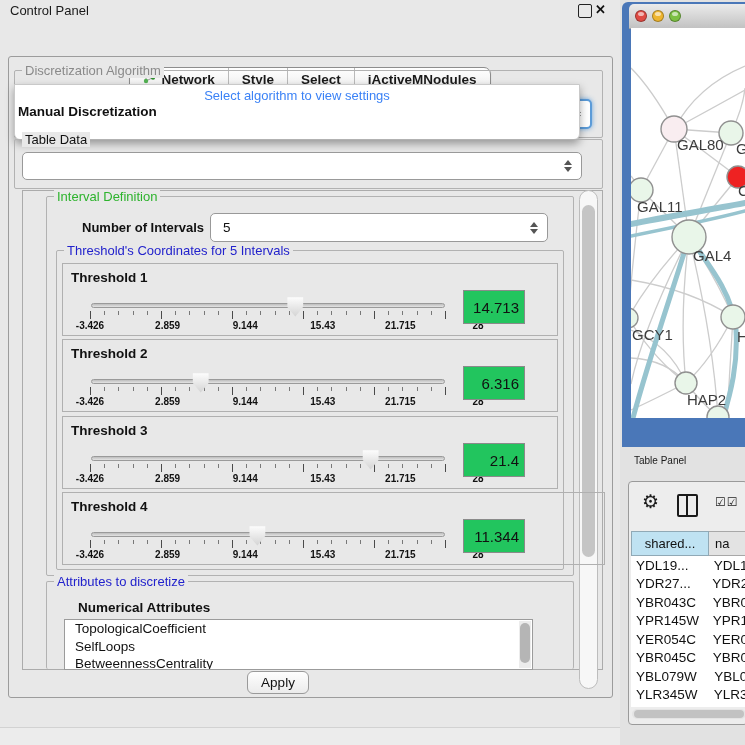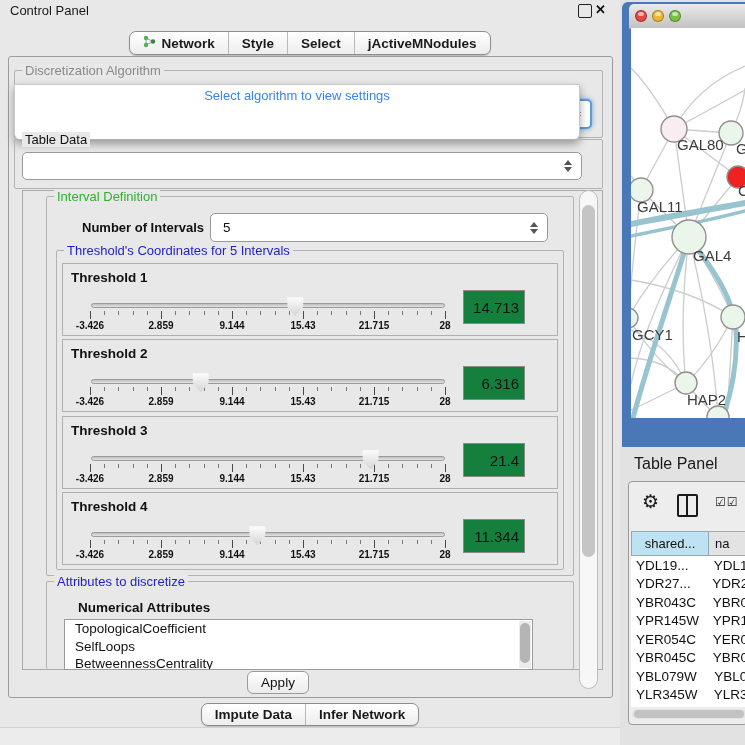--- a/index.html
+++ b/index.html
@@ -6,21 +6,21 @@
   body{width:745px;height:745px;overflow:hidden;position:relative;background:#e8e8e8;
        font-family:"Liberation Sans",sans-serif;color:#111;-webkit-font-smoothing:antialiased;}
   .abs{position:absolute;}
   
   #titlebar{position:absolute;left:0;top:0;width:620px;height:24px;background:#e8e8e8;}
   #titlebar .t{position:absolute;left:10px;top:3px;font-size:13px;color:#1a1a1a;}
   #float-icon{position:absolute;left:578px;top:4px;width:12px;height:12px;border:1.5px solid #222;border-radius:2px;}
   #close-icon{position:absolute;left:595px;top:2px;font-size:13px;font-weight:bold;color:#111;}
   .segbar{position:absolute;left:0;width:620px;display:flex;justify-content:center;}
   .segctl{display:inline-flex;border:1px solid #8d8d8d;border-radius:7px;overflow:hidden;
-          background:linear-gradient(#ffffff,#ededed);box-shadow:0 1px 1px rgba(0,0,0,.2);}
+          background:linear-gradient(#ffffff,#ededed);box-shadow:0 1px 1px rgba(0,0,0,.2);margin-top:36px;}
   .seg{padding:3px 13px;font-size:13.5px;font-weight:600;color:#1a1a1a;border-left:1px solid #b9b9b9;
        display:flex;align-items:center;gap:5px;white-space:nowrap;}
   .seg:first-child{border-left:none;}
   .seg.sel{background:linear-gradient(#8b8b8b,#696969);color:#e8e8e8;border-left-color:#7a7a7a;}
   #tab-panel{position:absolute;left:8px;top:56px;width:603px;height:640px;border:1px solid #9c9c9c;border-radius:3px;}
   .group{position:absolute;border:1px solid #b2b2b2;border-radius:2px;}
   .glabel{position:absolute;top:-8px;left:7px;background:#e8e8e8;padding:0 3px;font-size:13px;white-space:nowrap;}
   .combo{position:absolute;background:#fff;border:1px solid #999;border-radius:5px;font-size:13.5px;}
   .combo .cval{position:absolute;left:10px;top:0;bottom:0;display:flex;align-items:center;}
   .stepper{position:absolute;right:9px;top:50%;transform:translateY(-50%);display:flex;flex-direction:column;gap:2px;align-items:center;}
@@ -39,41 +39,41 @@
   .threshold-box{position:absolute;left:62px;width:494px;height:71px;border:1px solid #b0b0b0;}
   .tlabel{position:absolute;left:8px;top:6px;font-size:13.5px;font-weight:bold;}
   .strack{position:absolute;left:28px;top:39px;width:354px;height:5px;border-radius:3px;
           background:linear-gradient(#bdbdbd,#e4e4e4);border:1px solid #9a9a9a;box-sizing:border-box;}
   .sthumb{position:absolute;top:32px;width:18px;height:21px;background:linear-gradient(#ffffff,#d3d3d3);
           clip-path:polygon(6% 6%,94% 6%,94% 52%,50% 98%,6% 52%);filter:drop-shadow(0 0 1px #707070);}
   .ticks-minor{position:absolute;left:27px;top:47px;width:356px;height:4px;
           background:repeating-linear-gradient(90deg,#787878 0 1px,transparent 1px 14.2px);}
   .ticks-major{position:absolute;left:27px;top:47px;width:356px;height:8px;
           background:repeating-linear-gradient(90deg,#4a4a4a 0 1px,transparent 1px 71px);}
-  .tick-labels{position:absolute;left:27px;top:56px;width:355px;height:12px;font-size:10px;font-weight:700;color:#111;}
+  .tick-labels{position:absolute;left:27px;top:56px;width:388px;height:12px;font-size:10px;font-weight:700;color:#111;}
   .tick-labels span{position:absolute;transform:translateX(-50%);white-space:nowrap;}
-  .vbox{position:absolute;left:400px;top:26px;width:62px;height:34px;background:#15803d;border:1px solid #8a8a8a;
+  .vbox{position:absolute;left:400px;top:26px;width:62px;height:34px;background:#22c55e;border:1px solid #8a8a8a;
         box-sizing:border-box;font-size:15px;display:flex;align-items:center;justify-content:flex-end;padding-right:5px;}
   #attr-header{position:absolute;left:58px;top:600px;font-size:13.5px;font-weight:bold;padding-left:20px;}
   #attr-list{position:absolute;left:64px;top:619px;width:467px;height:49px;background:#fff;border:1px solid #9b9b9b;overflow:hidden;}
   .attr-item{line-height:17.5px;padding-left:10px;font-size:13.5px;white-space:nowrap;}
   #attr-scroll{position:absolute;right:1px;top:1px;width:12px;height:47px;background:#ececec;}
   #attr-scroll .thumb{position:absolute;left:1px;top:2px;width:10px;height:40px;background:#b5b5b5;border-radius:6px;}
   #apply-btn{position:absolute;left:247px;top:671px;width:60px;height:21px;border:1px solid #9a9a9a;border-radius:6px;
              background:linear-gradient(#fefefe,#ebebeb);font-size:13.5px;display:flex;align-items:center;justify-content:center;}
   #bottom-strip{position:absolute;left:0;top:727px;width:620px;height:18px;background:#ececec;border-top:1px solid #d2d2d2;}
   
   #right-bg{position:absolute;left:620px;top:0;width:125px;height:745px;background:#e2e2e2;}
   #net-window{position:absolute;left:622px;top:2px;width:123px;height:445px;background:#4a77b8;border-radius:6px 0 0 0;}
   #net-titlebar{position:absolute;left:7px;top:2px;width:116px;height:24px;border-radius:5px 0 0 0;
                 background:linear-gradient(#ebebeb,#c2c2c2);border-bottom:1px solid #9e9e9e;}
   .light{position:absolute;top:6px;width:12px;height:12px;border-radius:50%;border:1px solid rgba(0,0,0,.3);box-sizing:border-box;}
   .light::after{content:"";position:absolute;left:2px;top:1px;width:6px;height:4px;border-radius:50%;background:rgba(255,255,255,.6);}
   #net-canvas{position:absolute;left:9px;top:26px;width:114px;height:390px;background:#fff;overflow:hidden;}
-  #tp-title{position:absolute;left:634px;top:455px;font-size:16px;color:#1a1a1a;}
+  #tp-title{position:absolute;left:634px;top:455px;font-size:10px;color:#1a1a1a;}
   #tp-panel{position:absolute;left:628px;top:481px;width:120px;height:244px;background:#ededed;
             border:1px solid #9a9a9a;border-radius:4px;box-sizing:border-box;}
   #tp-gear{position:absolute;left:13px;top:8px;font-size:19px;color:#1a1a1a;}
   #tp-colicon{position:absolute;left:48px;top:12px;width:17px;height:19px;border:2px solid #1a1a1a;border-radius:2px;}
   #tp-colicon::after{content:"";position:absolute;left:7px;top:0;width:2px;height:19px;background:#1a1a1a;}
   #tp-checks{position:absolute;left:86px;top:13px;font-size:12px;color:#222;letter-spacing:1px;}
   .tp-hcell{position:absolute;top:49px;height:25px;box-sizing:border-box;font-size:13px;display:flex;align-items:center;}
   #tp-h0{left:2px;width:78px;background:#bfe2f2;border:1px solid #90a9b6;justify-content:center;}
   #tp-h1{left:80px;width:40px;background:#e3e3e3;border-top:1px solid #a8a8a8;border-bottom:1px solid #a8a8a8;justify-content:flex-start;padding-left:6px;}
   #tp-rows{position:absolute;left:2px;top:74px;width:116px;height:151px;background:#fff;overflow:hidden;}
@@ -125,20 +125,21 @@
 </div>
 <div class="combo" id="algo-combo">
   <span class="stepper">
       <span class="tri-up"></span>
       <span class="tri-dn"></span>
     </span>
 </div>
 
 <div id="algo-popup">
   <div class="hint">Select algorithm to view settings</div>
+  <div class="popup-opt" id="popup-opt-0">Manual Discretization</div>
 </div>
 
 <div class="group" style="left:14px;top:139px;width:587px;height:48px;">
   <span class="glabel">Table Data</span>
 </div>
 <div class="combo" style="left:22px;top:152px;width:558px;height:26px;">
   <span class="stepper">
       <span class="tri-up"></span>
       <span class="tri-dn"></span>
     </span>
@@ -206,21 +207,21 @@
   <div class="tick-labels">
       <span style="left: 0%;">-3.426</span>
       <span style="left: 20%;">2.859</span>
       <span style="left: 40%;">9.144</span>
       <span style="left: 60%;">15.43</span>
       <span style="left: 80%;">21.715</span>
       <span style="left: 100%;">28</span>
     </div>
   <div class="vbox">21.4</div>
 </div>
-<div class="threshold-box" style="top:492px;">
+<div class="threshold-box" style="top:492px;padding-left:47px;">
   <span class="tlabel">Threshold 4</span>
   <div class="strack"></div>
   <div class="ticks-minor"></div>
   <div class="ticks-major"></div>
   <div class="sthumb" style="left: 185.38px;"></div>
   <div class="tick-labels">
       <span style="left: 0%;">-3.426</span>
       <span style="left: 20%;">2.859</span>
       <span style="left: 40%;">9.144</span>
       <span style="left: 60%;">15.43</span>

